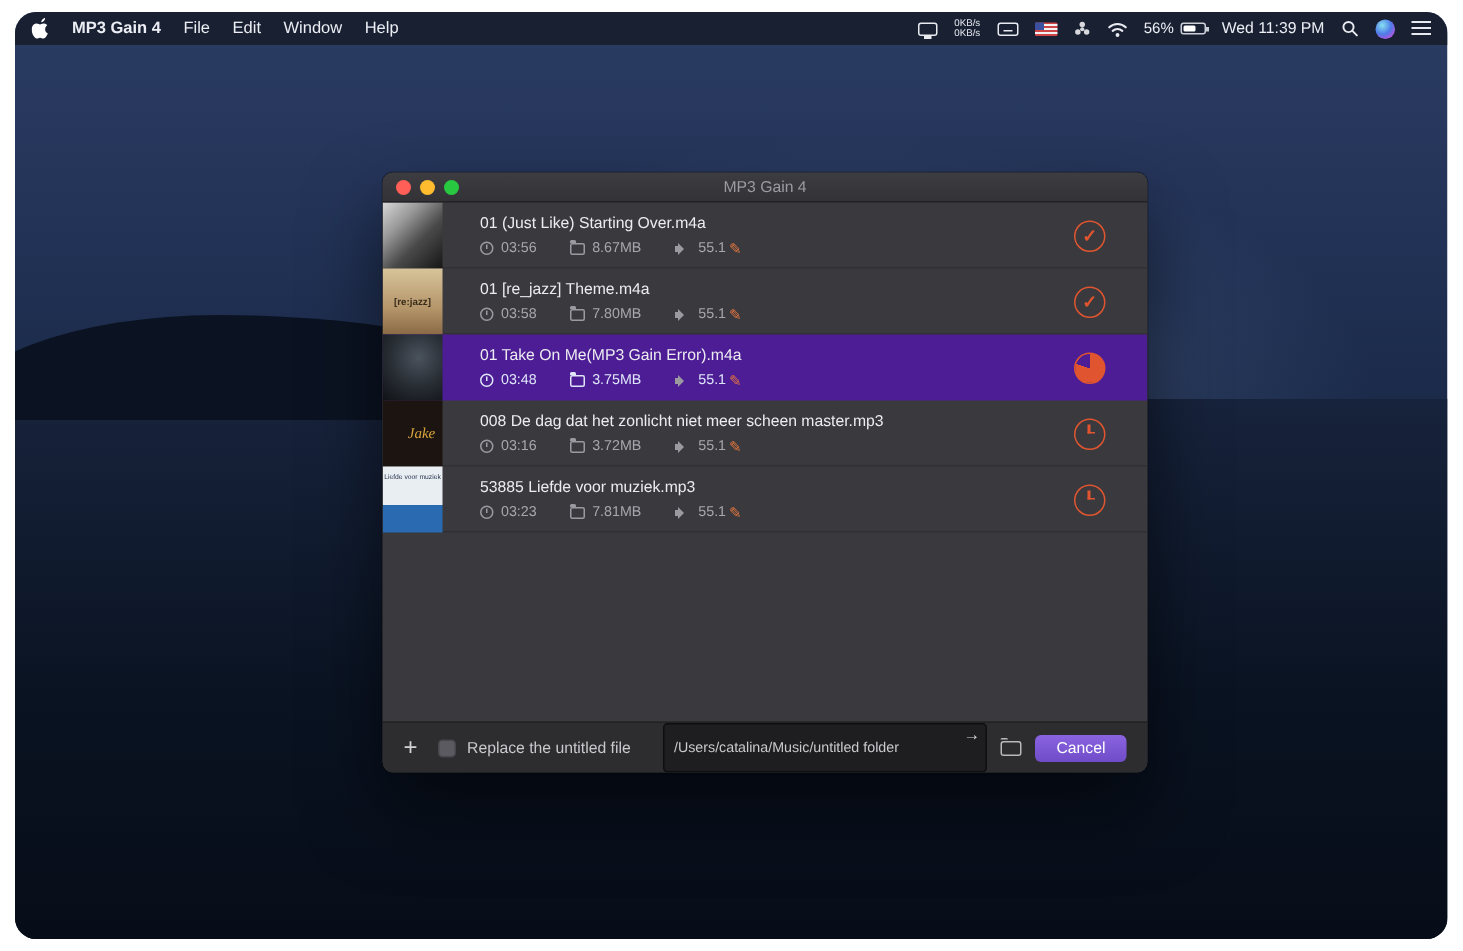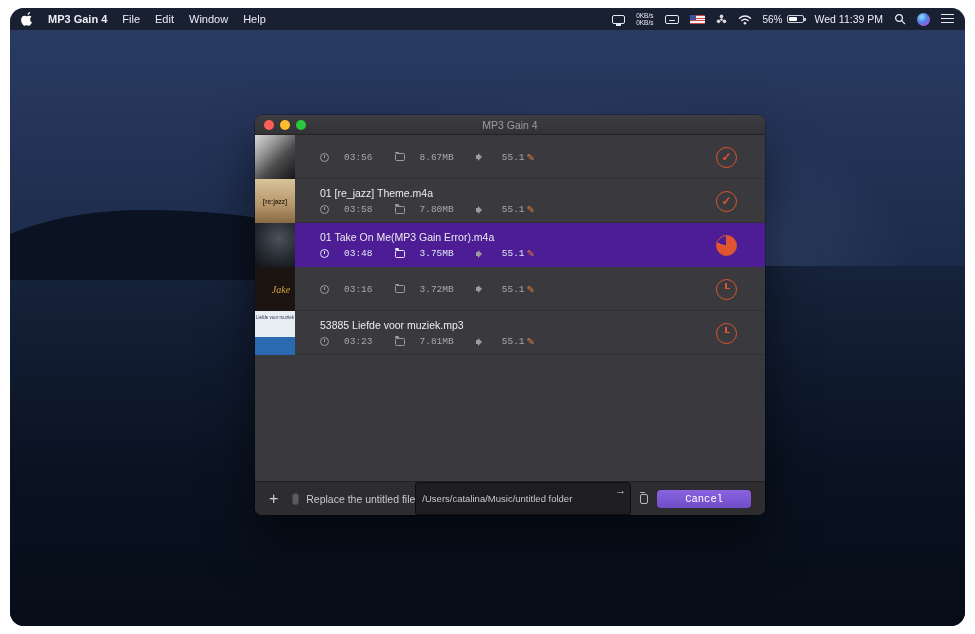--- a/index.html
+++ b/index.html
@@ -81,21 +81,21 @@
   .art-3 { background: radial-gradient(circle at 60% 35%, #4a525c, #262b32 55%, #0f1216 100%); }
   .art-4 { background:#1c1410;padding-left:12px; }
   .art-4 .art-text { font-size:10px; color:#d8a43c; font-style:italic; font-family:"Liberation Serif", serif; }
   .art-5 { background: linear-gradient(180deg,#e9eef3 0 58%, #2a6ab0 58% 100%); align-items:flex-start; }
   .art-5 .art-text { font-size:4.5px; color:#2a3550; margin-top:4px; }
 
   .info { margin-left:25px; flex:1; min-width:0; }
   .fname { font-size:10.5px; color:#ececf0; margin-bottom:5px; white-space:nowrap; overflow:hidden; }
   .meta { display:flex; align-items:center; font-size:9.5px; color:#a6a6ac; }
   .g { display:flex; align-items:center; margin-right:22px; }
-  .g .val { margin-left:15px;font-family:Liberation Mono, monospace; }
+  .g .val { margin-left:5px; }
   .selected .meta { color:#dfe6f8; }
   .selected .i-clock, .selected .i-folder { border-color:#dfe6f8; }
   .selected .i-clock::after, .selected .i-folder::before { background:#dfe6f8; }
 
   .i-clock { width:9px; height:9px; border:1px solid #9a9aa0; border-radius:50%;
     position:relative; display:inline-block; }
   .i-clock::after { content:""; position:absolute; left:3px; top:1.2px; width:1px; height:3px; background:#9a9aa0; }
   .i-folder { width:10px; height:8px; border:1px solid #9a9aa0; border-radius:1.5px;
     position:relative; display:inline-block; }
   .i-folder::before { content:""; position:absolute; top:-2.4px; left:-1px; width:4px; height:1.4px;
@@ -123,21 +123,21 @@
   .path-wrap { position:relative; margin-left:auto; }
   .path { width:216px; height:33px; background:#1e1e20; border:1px solid #0e0e10;
     border-radius:3px; color:#c9c9ce; font-size:9.5px; padding:0 18px 0 6px;
     font-family:"Liberation Sans", sans-serif; }
   .go { position:absolute; right:5px; top:1.5px; color:#d6d6da; font-size:11px; cursor:default; }
   .f-folder { width:14px; height:10px; border:1.2px solid #b8b8bd; border-radius:2px;
     position:relative; margin:0 9px; }
   .f-folder::before { content:""; position:absolute; top:-3px; left:-1px; width:5px; height:1.8px;
     background:#b8b8bd; border-radius:1px 1px 0 0; }
   .cancel { background: linear-gradient(#8a63e0,#6f4cc8); color:#fff; font-size:10.5px;
-    border:none; border-radius:4px; padding:3px 28px; font-family:Liberation Mono, monospace;text-align:right; }
+    border:none; border-radius:4px; padding:3px 14px; font-family:Liberation Sans, sans-serif;text-align:right; }
 </style>
 </head>
 <body>
 
 <div class="screen">
   <div class="glow"></div>
   <div class="sea"></div>
   <div class="island1"></div>
   <div class="island2"></div>
 
@@ -207,20 +207,21 @@
       <div class="t-title">MP3 Gain 4</div>
     </div>
 
     <div class="rows">
 
       <div class="row">
         <div class="art art-1">
             <span class="art-text"></span>
           </div>
         <div class="info">
+          <div class="fname">01 (Just Like) Starting Over.m4a</div>
           <div class="meta">
             <span class="g">
                 <span class="i-clock"></span>
                 <span class="val">03:56</span>
               </span>
             <span class="g">
                 <span class="i-folder"></span>
                 <span class="val">8.67MB</span>
               </span>
             <span class="g">
@@ -281,20 +282,21 @@
           </div>
         </div>
         <div class="status status-progress"></div>
       </div>
 
       <div class="row">
         <div class="art art-4">
             <span class="art-text">Jake</span>
           </div>
         <div class="info">
+          <div class="fname">008 De dag dat het zonlicht niet meer scheen master.mp3</div>
           <div class="meta">
             <span class="g">
                 <span class="i-clock"></span>
                 <span class="val">03:16</span>
               </span>
             <span class="g">
                 <span class="i-folder"></span>
                 <span class="val">3.72MB</span>
               </span>
             <span class="g">

